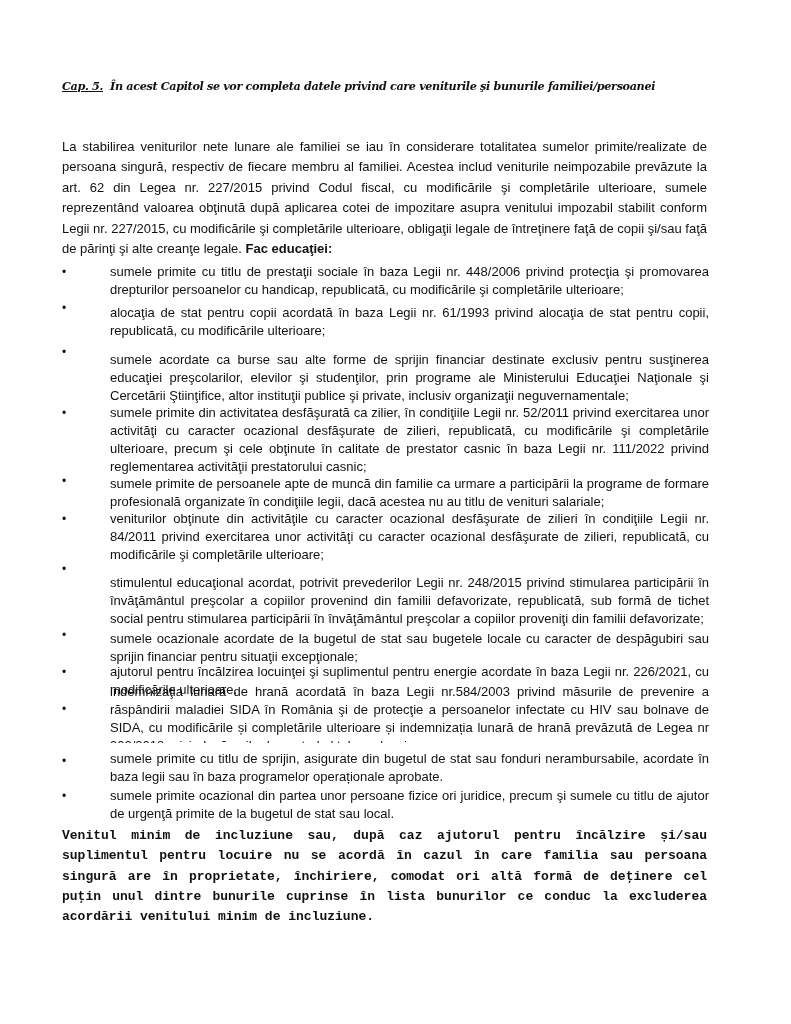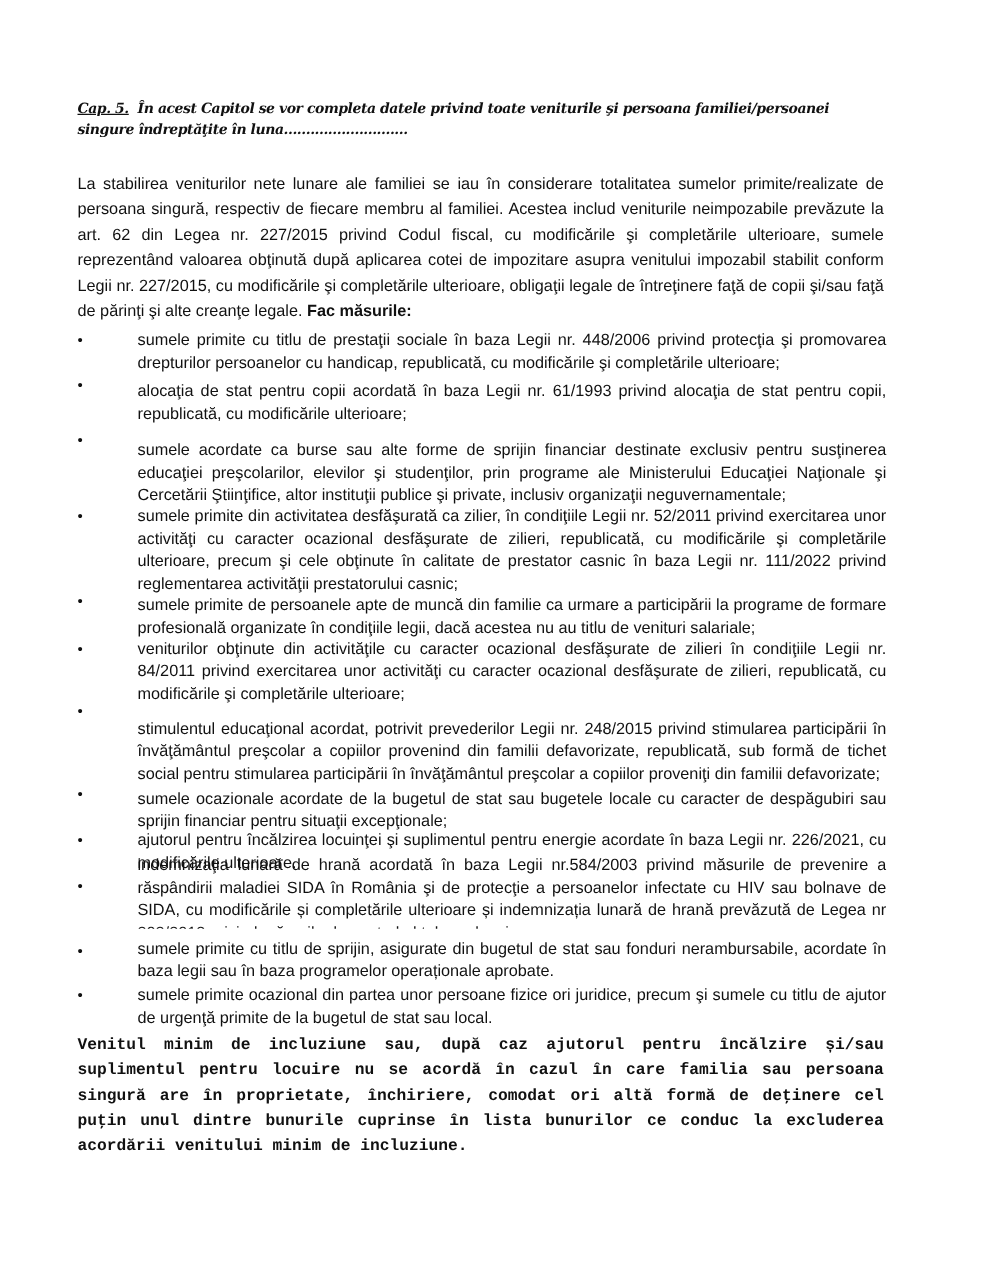--- a/index.html
+++ b/index.html
@@ -31,28 +31,27 @@
       line-height: 20.3px; text-align: justify;
     }
   </style>
 </head>
 <body>
 
 <div class="page">
 
   <div class="cap">
     <span class="u">Cap. 5.</span>&nbsp;
-    <span>În acest Capitol se vor completa datele privind toate veniturile şi persoana  familiei/persoanei</span><br>
-    <span>singure îndreptăţite în luna............................</span>
+    <span>În acest Capitol se vor completa datele privind care veniturile şi bunurile  familiei/persoanei</span><br>
   </div>
 
   <div class="note">
     <div>
       <span>La stabilirea veniturilor nete lunare ale familiei se iau în considerare totalitatea sumelor primite/realizate de persoana singură, respectiv de fiecare membru al familiei. Acestea includ veniturile neimpozabile prevăzute la art. 62 din Legea nr. 227/2015 privind Codul fiscal, cu modificările şi completările ulterioare, sumele reprezentând valoarea obţinută după aplicarea cotei de impozitare asupra venitului impozabil stabilit conform Legii nr. 227/2015, cu modificările şi completările ulterioare, obligaţii legale de întreţinere faţă de copii şi/sau faţă de părinţi şi alte creanţe legale.</span>
-      <span class="b">Fac măsurile:</span>
+      <span class="b">Fac educaţiei:</span>
     </div>
   </div>
 
   <div class="item" style="top:263px;">
     <span class="bullet">•</span>
     <div class="itext">sumele primite cu titlu de prestaţii sociale în baza Legii nr. 448/2006 privind protecţia şi promovarea drepturilor persoanelor cu handicap, republicată, cu modificările şi completările ulterioare;</div>
   </div>
   <div class="item" style="top:304px;">
     <span class="bullet" style="top:-5px">•</span>
     <div class="itext">alocaţia de stat pentru copii acordată în baza Legii nr. 61/1993 privind alocaţia de stat pentru copii, republicată, cu modificările ulterioare;</div>

